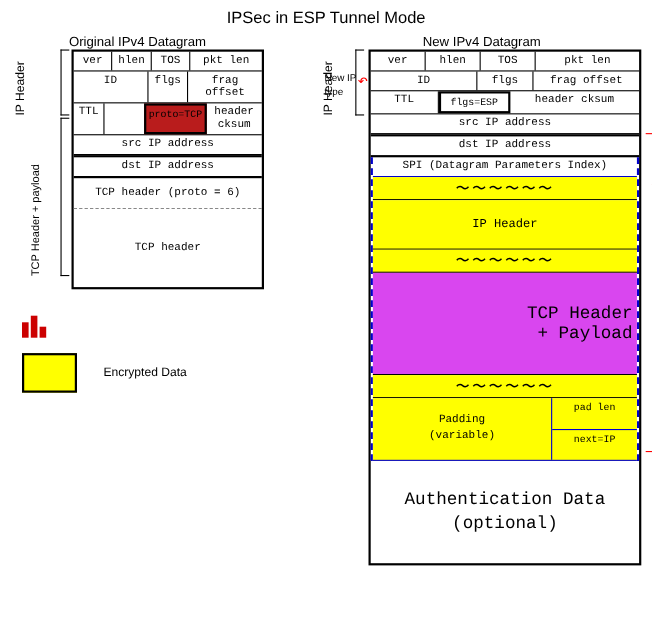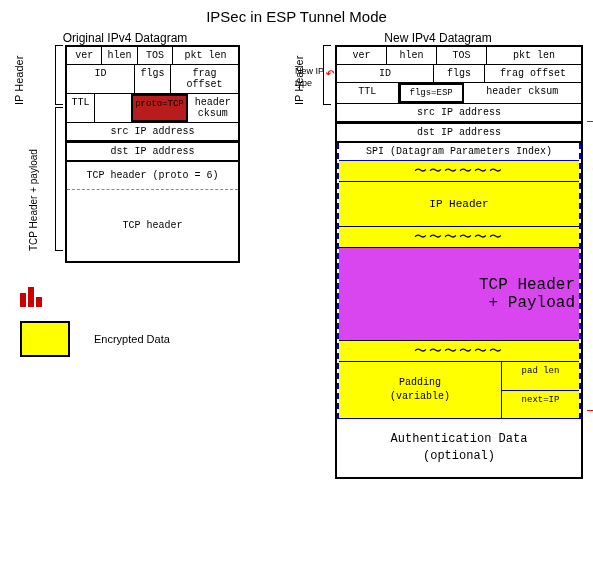--- a/index.html
+++ b/index.html
@@ -228,19 +228,19 @@
 
             <div style="display:flex; background:#ffff00; border-bottom:1px solid #00c;">
               <div style="flex:2; padding:14px 4px; text-align:center; font-size:10px; border-right:1px solid #00c; line-height:1.4;">Padding<br>(variable)</div>
               <div style="flex:1; display:flex; flex-direction:column;">
                 <div style="flex:1; padding:4px 2px; text-align:center; font-size:9px; border-bottom:1px solid #00c;">pad len</div>
                 <div style="flex:1; padding:4px 2px; text-align:center; font-size:9px;">next=IP</div>
               </div>
             </div>
           </div>
 
-          <div style="padding:12px 4px; text-align:center; font-size:12px; line-height:1.4;">Authentication Data<br>(optional)</div>
+          <div style="padding:24px 4px; text-align:center; font-size:16px; line-height:1.4;">Authentication Data<br>(optional)</div>
         </div>
       </div>
     </div>
 
   </div>
 </div>
 
 </body></html>

